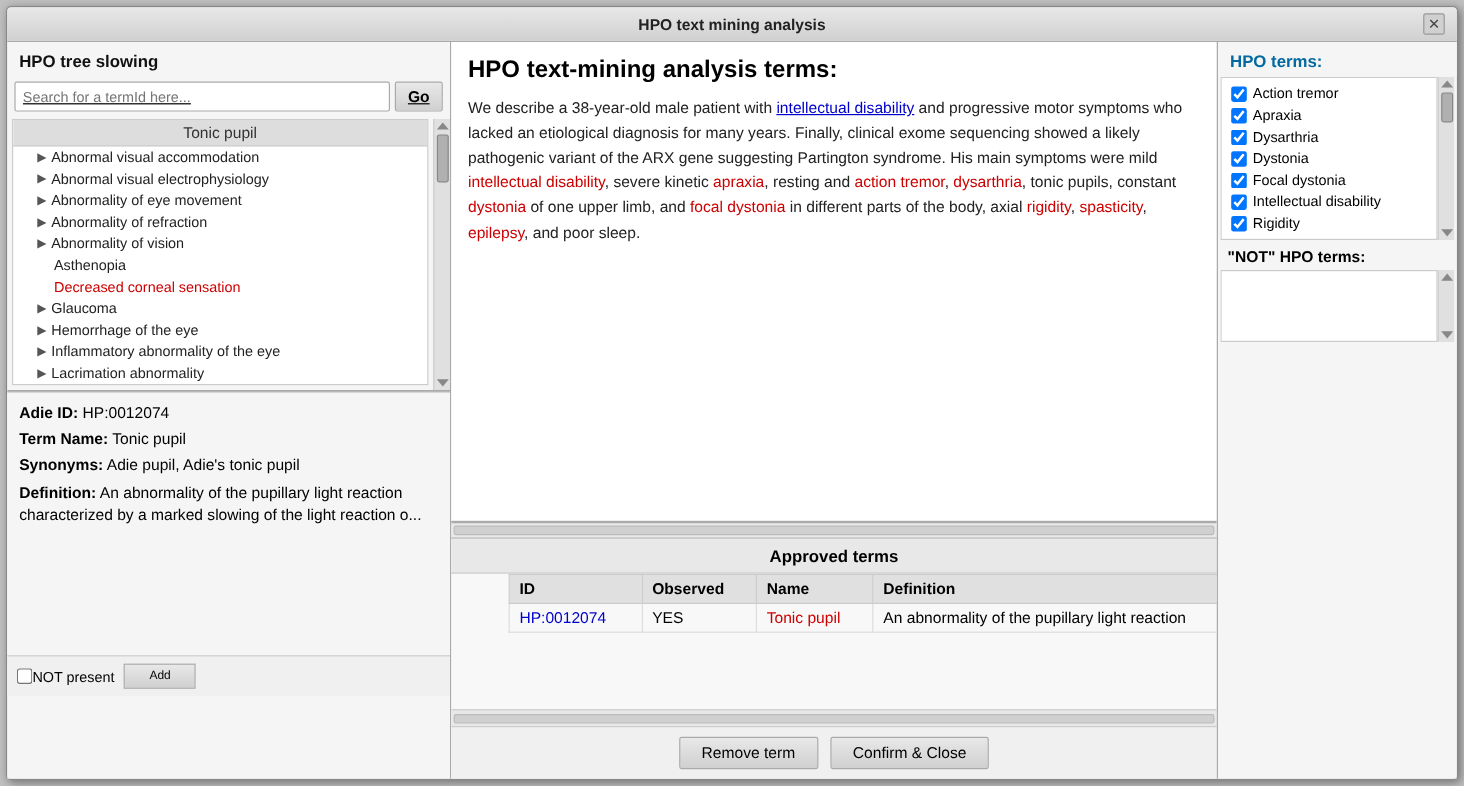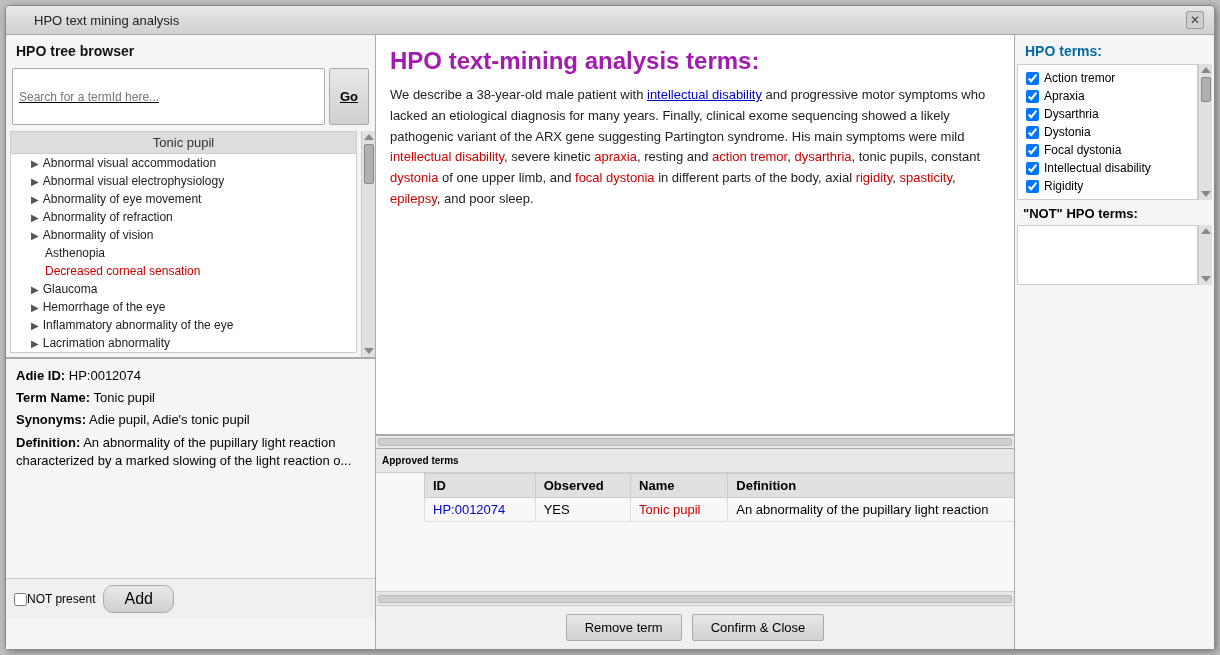--- a/index.html
+++ b/index.html
@@ -28,23 +28,23 @@
       background: linear-gradient(to bottom, #e8e8e8, #d0d0d0);
       border-bottom: 1px solid #aaa;
       padding: 5px 10px;
       display: flex;
       align-items: center;
       justify-content: space-between;
       border-radius: 4px 4px 0 0;
     }
     .title-bar-title {
       flex: 1;
-      text-align: left;
-      font-size: 13px;
-      font-weight: normal;
+      text-align: center;
+      font-size: 13px;
+      font-weight: bold;
       color: #222;
     }
     .title-bar-close {
       width: 18px;
       height: 18px;
       background: #d0d0d0;
       border: 1px solid #999;
       border-radius: 2px;
       cursor: pointer;
       display: flex;
@@ -87,21 +87,21 @@
     .search-input {
       flex: 1;
       padding: 3px 6px;
       border: 1px solid #aaa;
       border-radius: 2px;
       font-size: 12px;
       color: #999;
       background: #fff;
     }
     .go-button {
-      padding: 20px 10px;
+      padding: 4px 10px;
       background: linear-gradient(to bottom, #e8e8e8, #d0d0d0);
       border: 1px solid #aaa;
       border-radius: 2px;
       cursor: pointer;
       font-size: 13px;
       font-weight: bold;
     }
     .tree-area {
       flex: 1;
       overflow-y: auto;
@@ -151,60 +151,61 @@
     .checkbox-label {
       display: flex;
       align-items: center;
       gap: 0;
       font-size: 12px;
     }
     .add-button {
       padding: 4px 20px;
       background: linear-gradient(to bottom, #e8e8e8, #d0d0d0);
       border: 1px solid #aaa;
-      border-radius: 10px;
+      border-radius: 0;
       cursor: pointer;
-      font-size: 16px;
+      font-size: 10px;
     }
     
     .center-panel {
       flex: 1;
       display: flex;
       flex-direction: column;
       overflow: hidden;
     }
     .center-top {
       flex: 1;
       overflow-y: auto;
       padding: 12px 14px;
       background: #fff;
       border-bottom: 1px solid #aaa;
     }
     .analysis-title {
-      font-size: 24px;
+      font-size: 20px;
       font-weight: bold;
       margin-bottom: 10px;
-      color: #a21caf;
+      color: #000000;
     }
     .analysis-text {
       font-size: 13px;
       line-height: 1.6;
       color: #222;
     }
     .highlight-red { color: #cc0000; }
     .highlight-blue { color: #0000cc; text-decoration: underline; }
     .center-bottom {
       flex: 0 0 200px;
       display: flex;
       flex-direction: column;
       background: #f8f8f8;
     }
     .approved-terms-header {
-      font-weight: bold;
-      font-size: 10px;
+      text-align: center;
+      font-weight: bold;
+      font-size: 14px;
       padding: 6px;
       background: #e8e8e8;
       border-bottom: 1px solid #ccc;
     }
     .approved-table {
       width: 100%;
       border-collapse: collapse;
       font-size: 13px;
       margin-left: 48px;
     }
@@ -308,21 +309,21 @@
   <div class="title-bar">
     <div style="width:18px;"></div>
     <div class="title-bar-title">HPO text mining analysis</div>
     <div class="title-bar-close">✕</div>
   </div>
 
   <div class="main-content">
 
     <div class="left-panel">
       <div class="left-top">
-        <div class="hpo-tree-header">HPO tree browser</div>
+        <div class="hpo-tree-header">HPO tree slowing</div>
         <div class="search-row">
           <input class="search-input" type="text" placeholder="Search for a termId here..." style="">
           <button class="go-button">Go</button>
         </div>
         <div style="display:flex; flex:1; overflow:hidden; max-height:270px;">
           <div class="tree-area">
             <div class="tree-selected">Tonic pupil</div>
 
             <div id="tree-items-container">
                 <div class="tree-item indent1">

